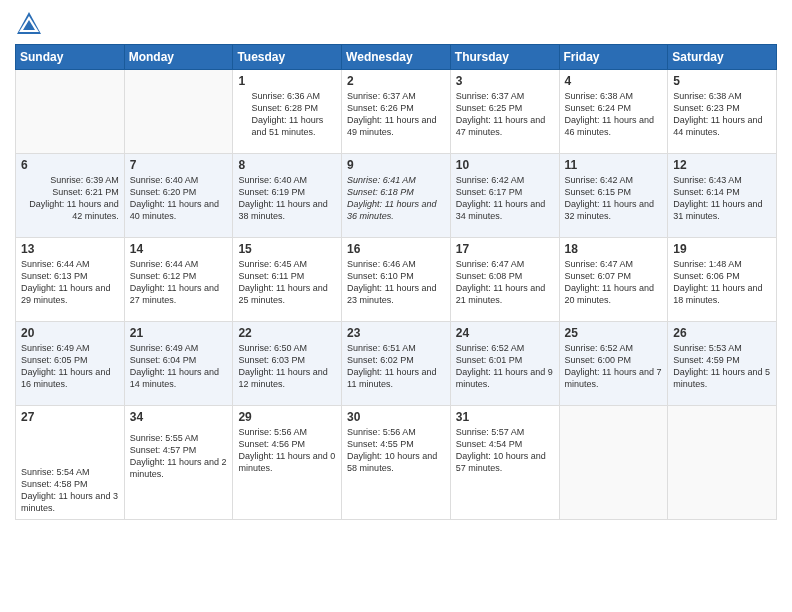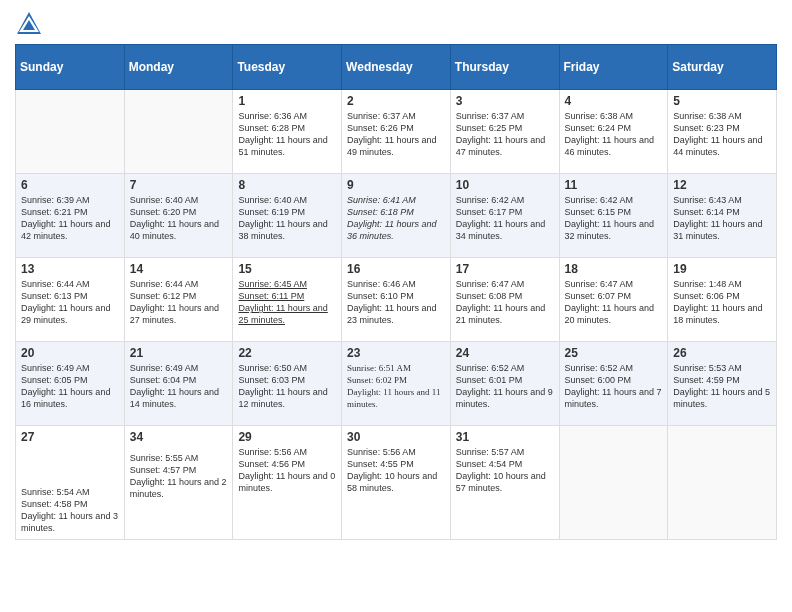--- a/index.html
+++ b/index.html
@@ -59,21 +59,21 @@
     }
     .calendar {
       width: 100%;
       border-collapse: collapse;
     }
     .calendar th {
       background-color: #2a6db5;
       color: #fff;
       font-size: 12px;
       font-weight: bold;
-      padding: 15px 4px;
+      padding: 5px 4px;
       text-align: left;
       border: 1px solid #1a5a9a;
     }
     .calendar td {
       vertical-align: top;
       padding: 4px 5px;
       border: 1px solid #ddd;
       width: calc(100% / 7);
       font-size: 9.5px;
       color: #333;
@@ -133,21 +133,21 @@
           <th>Friday</th>
           <th>Saturday</th>
         </tr>
     </thead>
     <tbody id="calendar-body">
     <tr>
           <td class="empty-cell"></td>
           <td class="empty-cell"></td>
           <td>
             <span class="day-number">1</span>
-            <div class="cell-info" style="white-space: pre-line;">Sunrise: 6:36 AM
+            <div class="cell-info" style="white-space: pre-line; margin-left: 13px;">Sunrise: 6:36 AM
 Sunset: 6:28 PM
 Daylight: 11 hours and 51 minutes.</div>
           </td>
           <td>
             <span class="day-number">2</span>
             <div class="cell-info" style="white-space: pre-line;">Sunrise: 6:37 AM
 Sunset: 6:26 PM
 Daylight: 11 hours and 49 minutes.</div>
           </td>
           <td>
@@ -165,21 +165,21 @@
           <td>
             <span class="day-number">5</span>
             <div class="cell-info" style="white-space: pre-line;">Sunrise: 6:38 AM
 Sunset: 6:23 PM
 Daylight: 11 hours and 44 minutes.</div>
           </td>
         </tr>
         <tr>
           <td>
             <span class="day-number">6</span>
-            <div class="cell-info" style="white-space: pre-line;">Sunrise: 6:39 AM
+            <div class="cell-info" style="white-space: pre-line; text-align: right;">Sunrise: 6:39 AM
 Sunset: 6:21 PM
 Daylight: 11 hours and 42 minutes.</div>
           </td>
           <td>
             <span class="day-number">7</span>
             <div class="cell-info" style="white-space: pre-line;">Sunrise: 6:40 AM
 Sunset: 6:20 PM
 Daylight: 11 hours and 40 minutes.</div>
           </td>
           <td>
@@ -221,21 +221,21 @@
 Daylight: 11 hours and 29 minutes.</div>
           </td>
           <td>
             <span class="day-number">14</span>
             <div class="cell-info" style="white-space: pre-line;">Sunrise: 6:44 AM
 Sunset: 6:12 PM
 Daylight: 11 hours and 27 minutes.</div>
           </td>
           <td>
             <span class="day-number">15</span>
-            <div class="cell-info" style="white-space: pre-line; text-decoration: underline;">Sunrise: 6:45 AM
+            <div class="cell-info" style="white-space: pre-line;">Sunrise: 6:45 AM
 Sunset: 6:11 PM
 Daylight: 11 hours and 25 minutes.</div>
           </td>
           <td>
             <span class="day-number">16</span>
             <div class="cell-info" style="white-space: pre-line;">Sunrise: 6:46 AM
 Sunset: 6:10 PM
 Daylight: 11 hours and 23 minutes.</div>
           </td>
           <td>
@@ -271,21 +271,21 @@
 Daylight: 11 hours and 14 minutes.</div>
           </td>
           <td>
             <span class="day-number">22</span>
             <div class="cell-info" style="white-space: pre-line;">Sunrise: 6:50 AM
 Sunset: 6:03 PM
 Daylight: 11 hours and 12 minutes.</div>
           </td>
           <td>
             <span class="day-number">23</span>
-            <div class="cell-info" style="white-space: pre-line; font-family: Liberation Serif, serif;">Sunrise: 6:51 AM
+            <div class="cell-info" style="white-space: pre-line;">Sunrise: 6:51 AM
 Sunset: 6:02 PM
 Daylight: 11 hours and 11 minutes.</div>
           </td>
           <td>
             <span class="day-number">24</span>
             <div class="cell-info" style="white-space: pre-line;">Sunrise: 6:52 AM
 Sunset: 6:01 PM
 Daylight: 11 hours and 9 minutes.</div>
           </td>
           <td>

